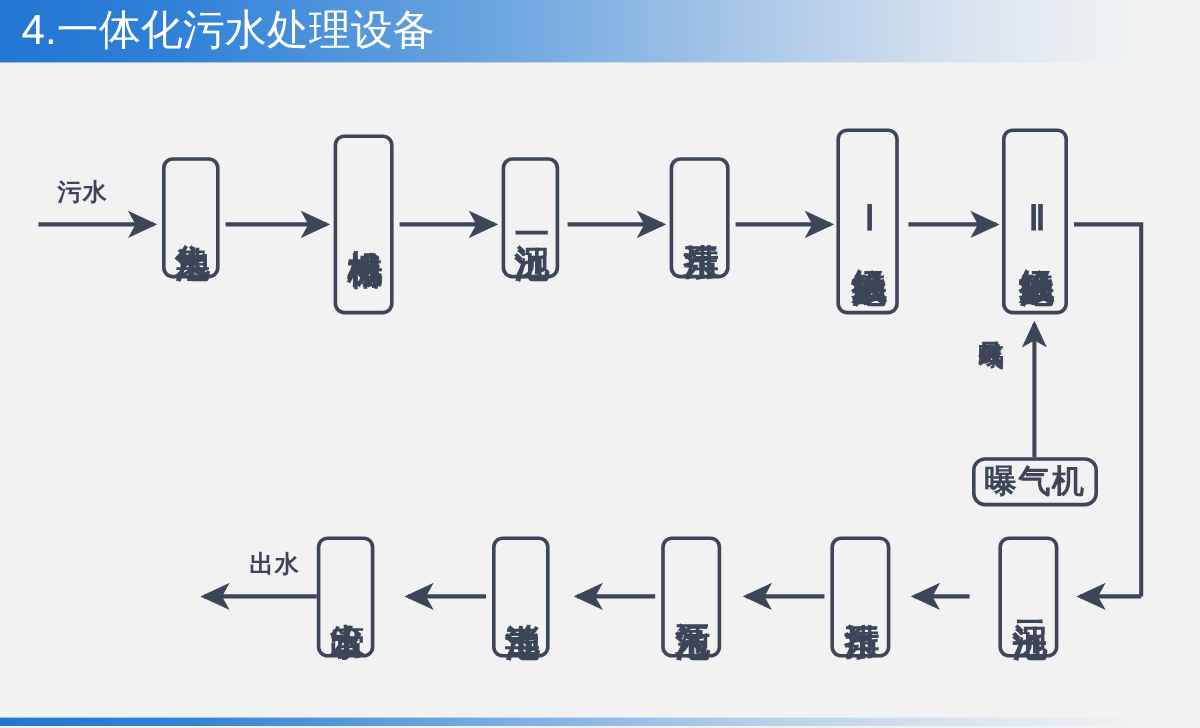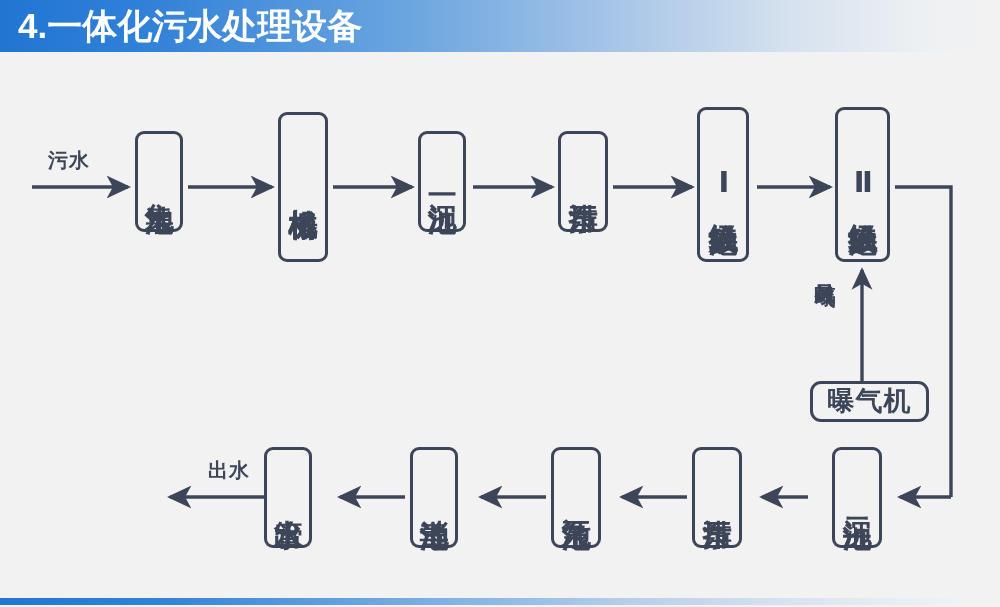--- a/index.html
+++ b/index.html
@@ -28,40 +28,40 @@
   .header-title {
     position: absolute;
     left: 18px;
     top: 50%;
     transform: translateY(-52%);
     font-size: 35px;
     line-height: 1;
     color: #ffffff;
     white-space: nowrap;
     letter-spacing: 0px;
-    font-weight: bold;
   }
 
   
   .footer-bar {
     position: absolute;
     left: 0;
     top: 598px;
     width: 1000px;
     height: 7px;
     background: linear-gradient(to right, #2176d2 0%, #3183d6 16%, #7fb0e3 44%, #b9d0ea 64%, #dde6f0 82%, #eff2f4 95%, #f2f2f2 100%);
   }
 
   
   .canvas {
     position: absolute;
     left: 0;
     top: 52px;
     width: 1000px;
     height: 546px;
+    font-family: Liberation Serif, serif;
   }
   .canvas svg {
     position: absolute;
     left: 0;
     top: 0;
   }
 
   
   .node {
     position: absolute;
@@ -179,21 +179,21 @@
   </div>
 
   <div class="node" style="left:697px; top:55px; width:52px; height:155px;">
     <span class="label-v">Ⅰ级接触池</span>
   </div>
 
   <div class="node" style="left:835px; top:55px; width:55px; height:155px;">
     <span class="label-v">Ⅱ级接触池</span>
   </div>
 
-  <div class="node" style="left:810px; top:329px; width:119px; height:41px; border-radius:11px;">
+  <div class="node" style="left:810px; top:329px; width:105px; height:41px; border-radius:11px;">
     <span class="label-h">曝气机</span>
   </div>
 
   <div class="node" style="left:264px; top:395px; width:48px; height:101px;">
     <span class="label-v">出水管</span>
   </div>
 
   <div class="node" style="left:410px; top:395px; width:48px; height:101px;">
     <span class="label-v">消毒池</span>
   </div>

